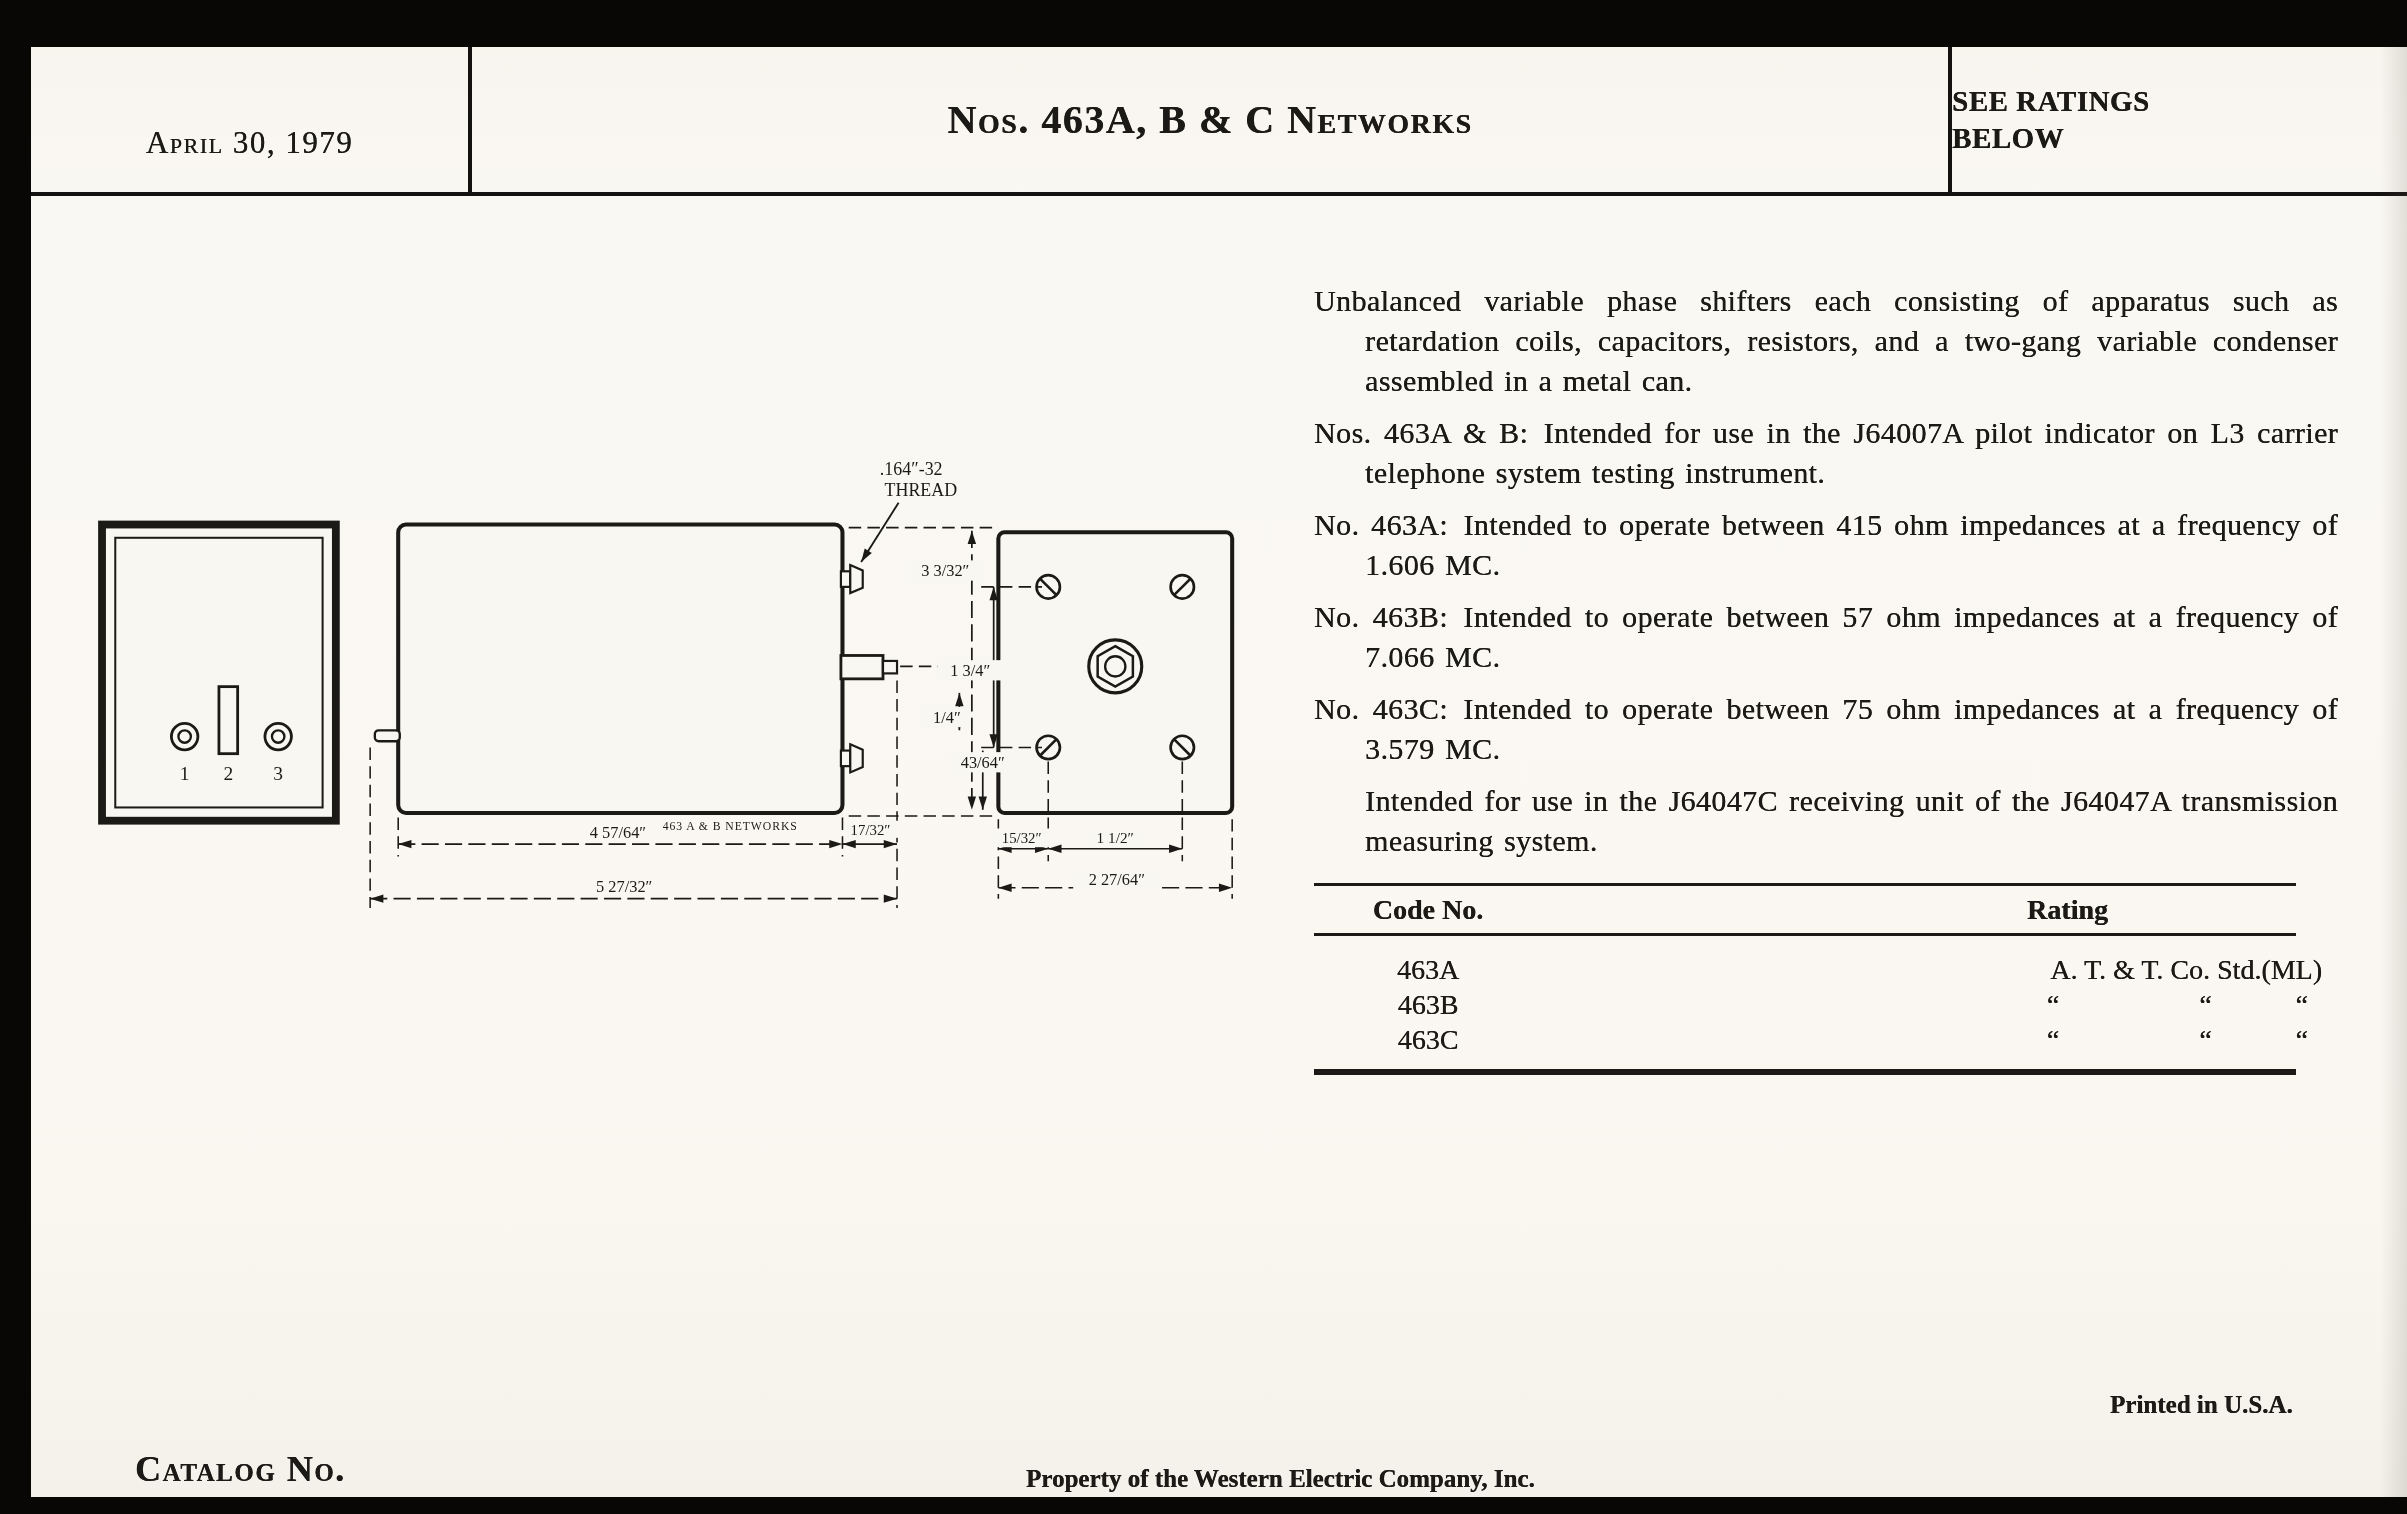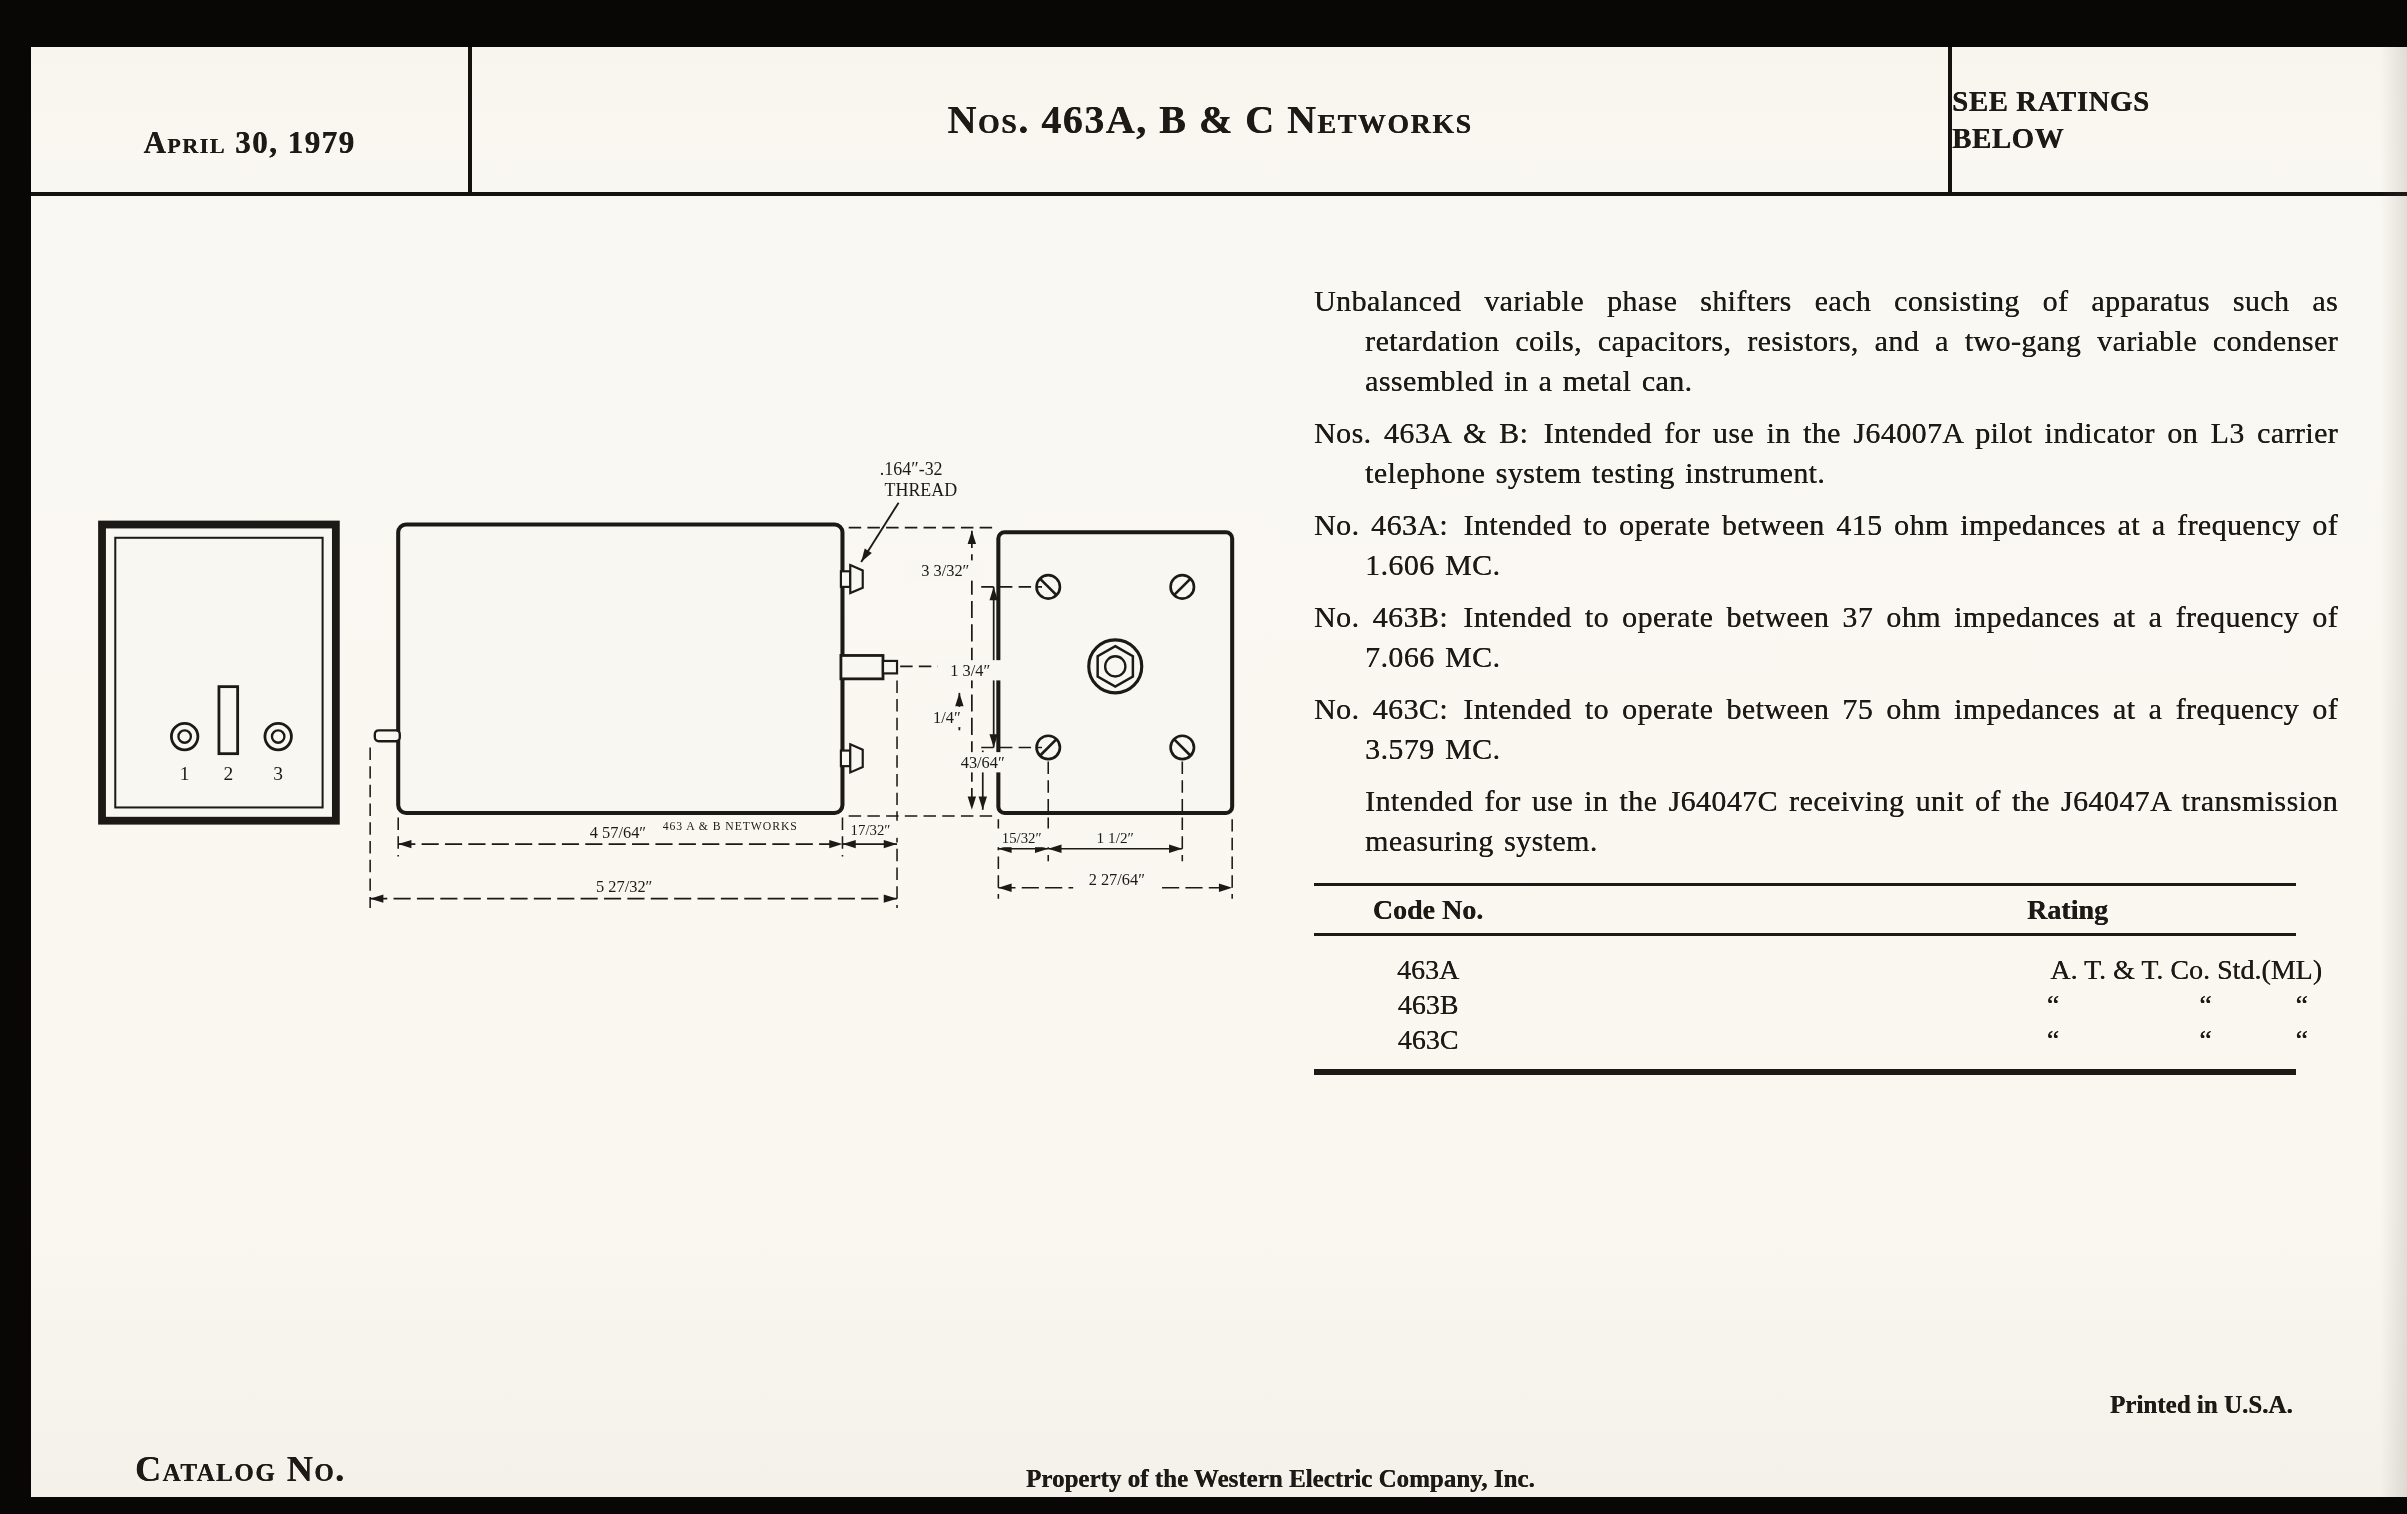--- a/index.html
+++ b/index.html
@@ -13,21 +13,21 @@
     position:absolute;left:31px;top:47px;width:2377px;height:1450px;
     background:linear-gradient(180deg,#f7f5ee 0%,#faf8f2 12%,#f9f7f0 80%,#f3f1e9 100%);
   }
   .edge-right{
     position:absolute;right:0;top:0;width:28px;height:100%;
     background:linear-gradient(90deg,rgba(90,85,75,0) 0%,rgba(90,85,75,0.16) 100%);
   }
   
   .header{display:flex;height:145px;border-bottom:4px solid #14120f;}
   .h-left{width:437px;border-right:4px solid #14120f;display:flex;align-items:center;justify-content:center;}
-  .date{font-size:31px;font-weight:bold;font-variant:small-caps;letter-spacing:1.5px;text-shadow:0.3px 0 0 currentColor;margin-top:46px;}
+  .date{font-size:31px;font-weight:normal;font-variant:small-caps;letter-spacing:1.5px;text-shadow:0.3px 0 0 currentColor;margin-top:46px;}
   .h-center{flex:1;display:flex;align-items:center;justify-content:center;}
   .title{margin:0;font-size:40px;font-weight:bold;font-variant:small-caps;letter-spacing:1.5px;text-shadow:0.4px 0 0 currentColor;}
   .h-right{width:456px;border-left:4px solid #14120f;display:flex;flex-direction:column;justify-content:center;}
   .ratings-note-line{font-size:29px;font-weight:bold;line-height:37px;letter-spacing:0.5px;text-shadow:0.3px 0 0 currentColor;}
   
   .drawing{position:absolute;left:32px;top:384px;width:1216px;height:530px;}
   
   .text-col{position:absolute;left:1283px;top:234px;width:1024px;}
   .text-col p{
     margin:0 0 12px 0;font-size:30px;line-height:40px;text-align:justify;
@@ -176,21 +176,21 @@
       <text x="615" y="264" font-size="9.5">15/32″</text>
       <text x="675" y="264" font-size="9.8">1 1/2″</text>
       <text x="676" y="291">2 27/64″</text>
     </g>
   </svg>
 
   <div class="text-col">
     <p class="hang">Unbalanced variable phase shifters each consisting of apparatus such as retardation coils, capacitors, resistors, and a two-gang variable condenser assembled in a metal can.</p>
     <p class="hang">Nos. 463A &amp; B: Intended for use in the J64007A pilot indicator on L3 carrier telephone system testing instrument.</p>
     <p class="hang">No. 463A: Intended to operate between 415 ohm impedances at a frequency of 1.606 MC.</p>
-    <p class="hang">No. 463B: Intended to operate between 37 ohm impedances at a frequency of 7.066 MC.</p>
+    <p class="hang">No. 463B: Intended to operate between 57 ohm impedances at a frequency of 7.066 MC.</p>
     <p class="hang">No. 463C: Intended to operate between 75 ohm impedances at a frequency of 3.579 MC.</p>
     <p class="blockind">Intended for use in the J64047C receiving unit of the J64047A transmission measuring system.</p>
 
     <div class="spec-table">
       <div class="t-head">
         <div class="c1">Code No.</div>
         <div class="c2">Rating</div>
       </div>
       <div class="t-body">
         <div class="t-row">

